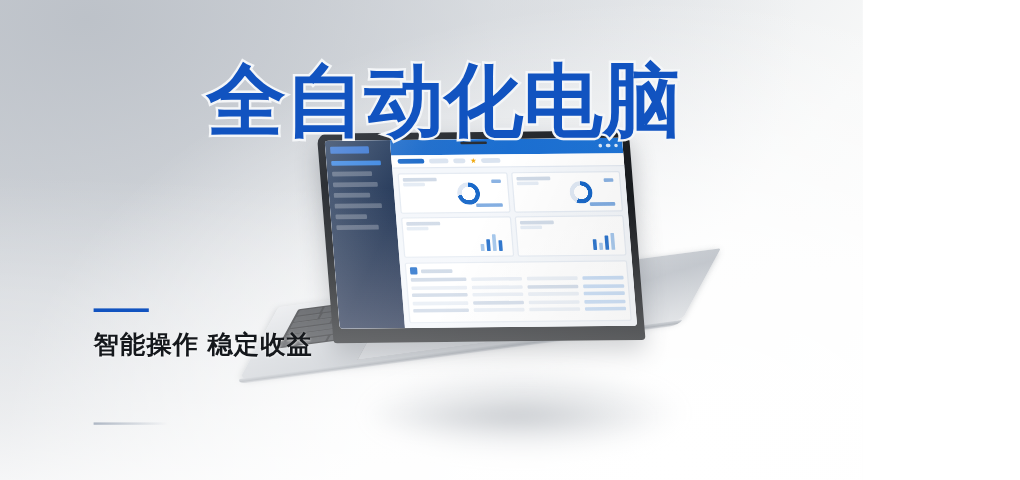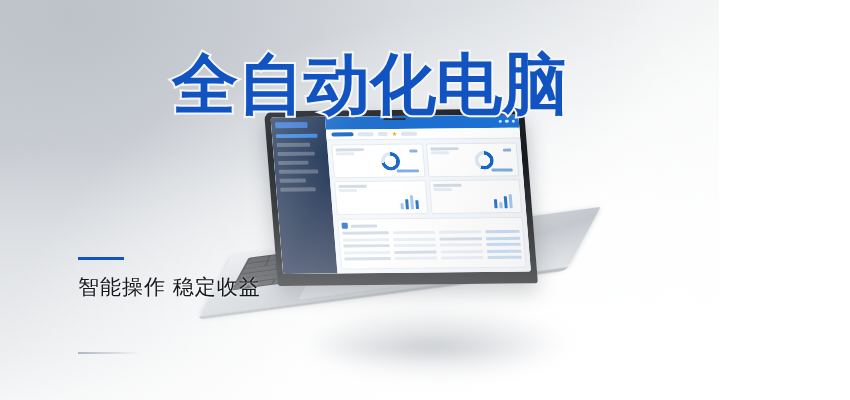--- a/index.html
+++ b/index.html
@@ -206,21 +206,21 @@
     z-index:30;
   }
   .accent-line.faint{
     top:352px; width:62px; height:1.5px;
     background:linear-gradient(90deg,#aeb7c4 0%, rgba(174,183,196,0) 100%);
   }
   .subtitle{
     position:absolute;
     left:78px; top:273px;
     font-size:21px;
-    font-weight:400;
+    font-weight:700;
     color:#15181c;
     letter-spacing:1px;
     white-space:nowrap;
     z-index:30;
     text-shadow:0 1px 2px rgba(255,255,255,0.8);
   }
 </style>
 </head>
 <body>
 

